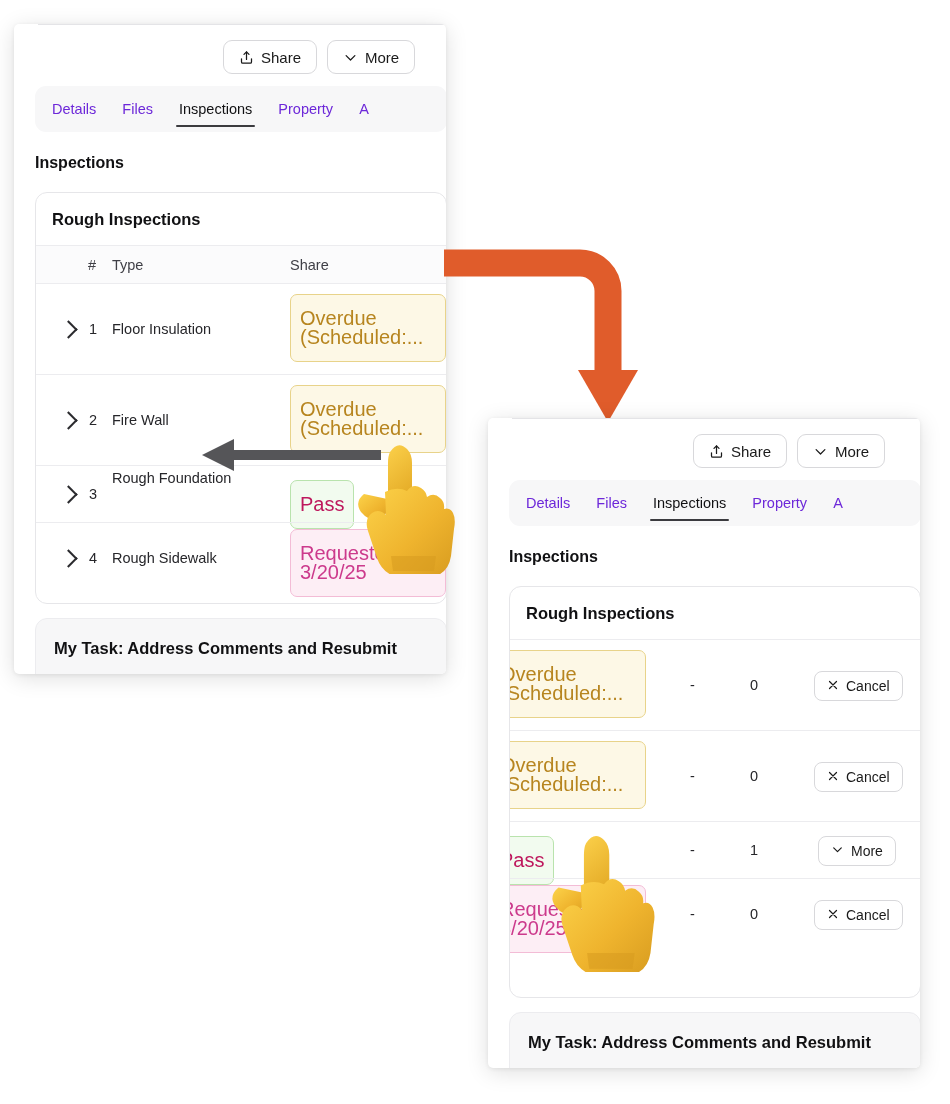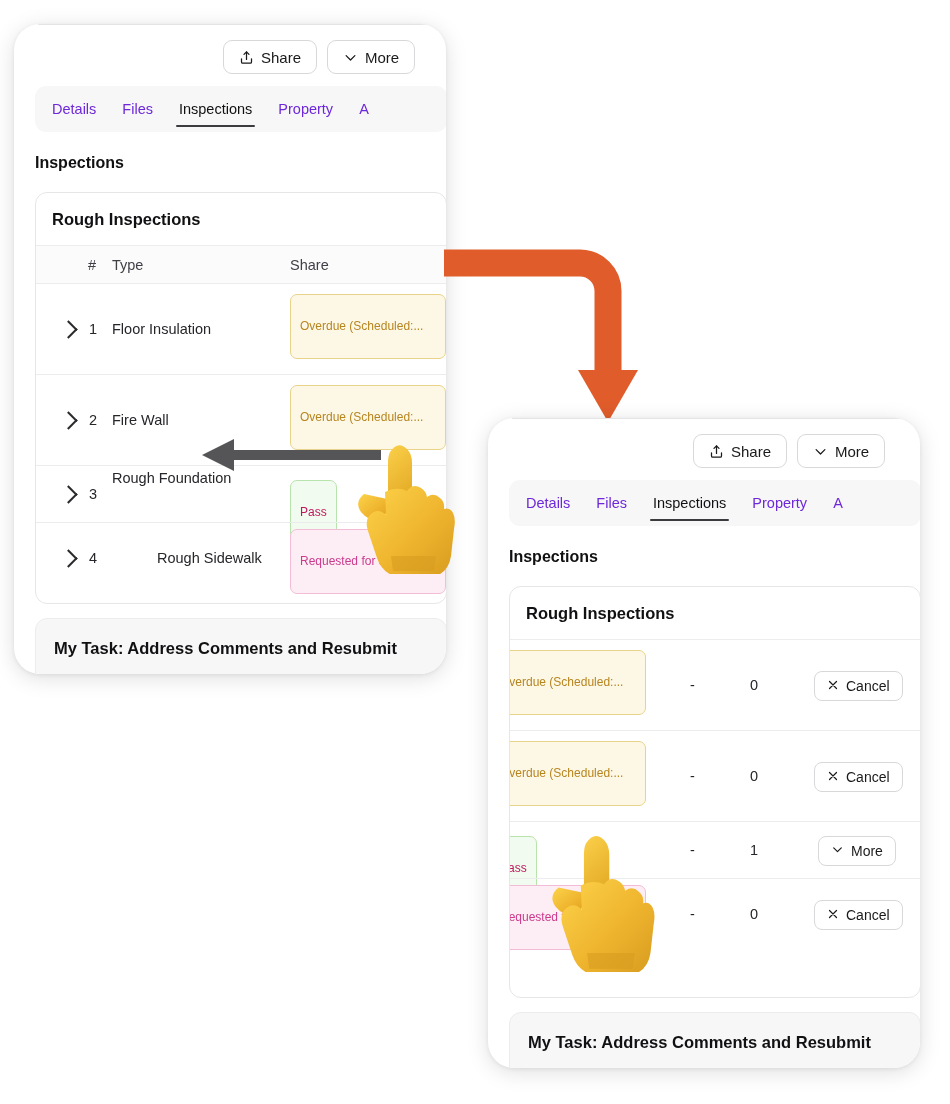--- a/index.html
+++ b/index.html
@@ -13,21 +13,21 @@
     position: relative;
     overflow: hidden;
     font-family: "Liberation Sans", sans-serif;
     -webkit-font-smoothing: antialiased;
   }
 
   
   .card {
     position: absolute;
     background: #ffffff;
-    border-radius: 26px;
+    border-radius: 5px;
     box-shadow: 0 4px 22px rgba(0,0,0,0.13), 0 1px 4px rgba(0,0,0,0.07);
     overflow: hidden;
     text-decoration: underline;
   }
   .card-inner {
     position: absolute;
     inset: 0;
     overflow: hidden;
   }
 
@@ -146,23 +146,23 @@
     border-right: 2px solid #2a2a2e;
     border-top: 2px solid #2a2a2e;
     transform: rotate(45deg);
   }
 
   
   .badge {
     position: absolute;
     box-sizing: border-box;
     border-radius: 7px;
-    font-size: 12px;
+    font-size: 20px;
     line-height: 19px;
-    padding: 22px 9px;
+    padding: 14px 9px;
     white-space: nowrap;
   }
   .badge.warn  { background:#fdf8e6; border:1px solid #e8d38a; color:#b7851f; }
   .badge.pass  { background:#f2fbef; border:1px solid #b9e3ad; color:#be185d; }
   .badge.req   { background:#fdeef5; border:1px solid #f3bcd6; color:#cc3a8c; }
 
   
   .rowbtn {
     position: absolute;
     display: inline-flex;
@@ -280,21 +280,21 @@
         <div class="trow" style="height:57px;">
           <div class="chev" style="left:26px; top:22px;"></div>
           <div class="cell" style="left:53px; top:20px;">3</div>
           <div class="cell" style="left:76px; top:4px;">Rough Foundation</div>
           <div class="badge pass" style="left:254px; top:14px;">Pass</div>
         </div>
 
         <div class="trow" style="height:72px;">
           <div class="chev" style="left:26px; top:29px;"></div>
           <div class="cell" style="left:53px; top:27px;">4</div>
-          <div class="cell" style="left:76px; top:27px;margin-left:45px;">Rough Sidewalk</div>
+          <div class="cell" style="left:76px; top:27px;">Rough Sidewalk</div>
           <div class="badge req" style="left:254px; top:6px; width:156px; white-space:normal;">Requested for 3/20/25</div>
         </div>
       </div>
     </div>
 
     <div class="task-card" style="left:21px; top:594px; width:412px; height:70px;">
       <div class="ttl">My Task: Address Comments and Resubmit</div>
     </div>
 
   </div>

